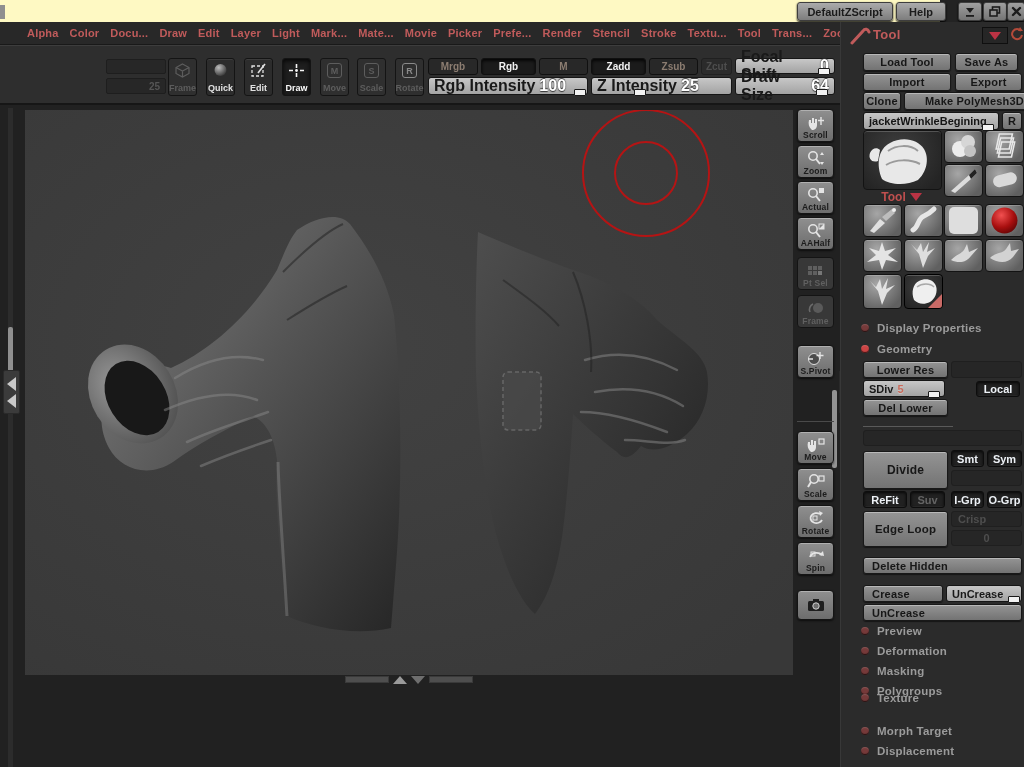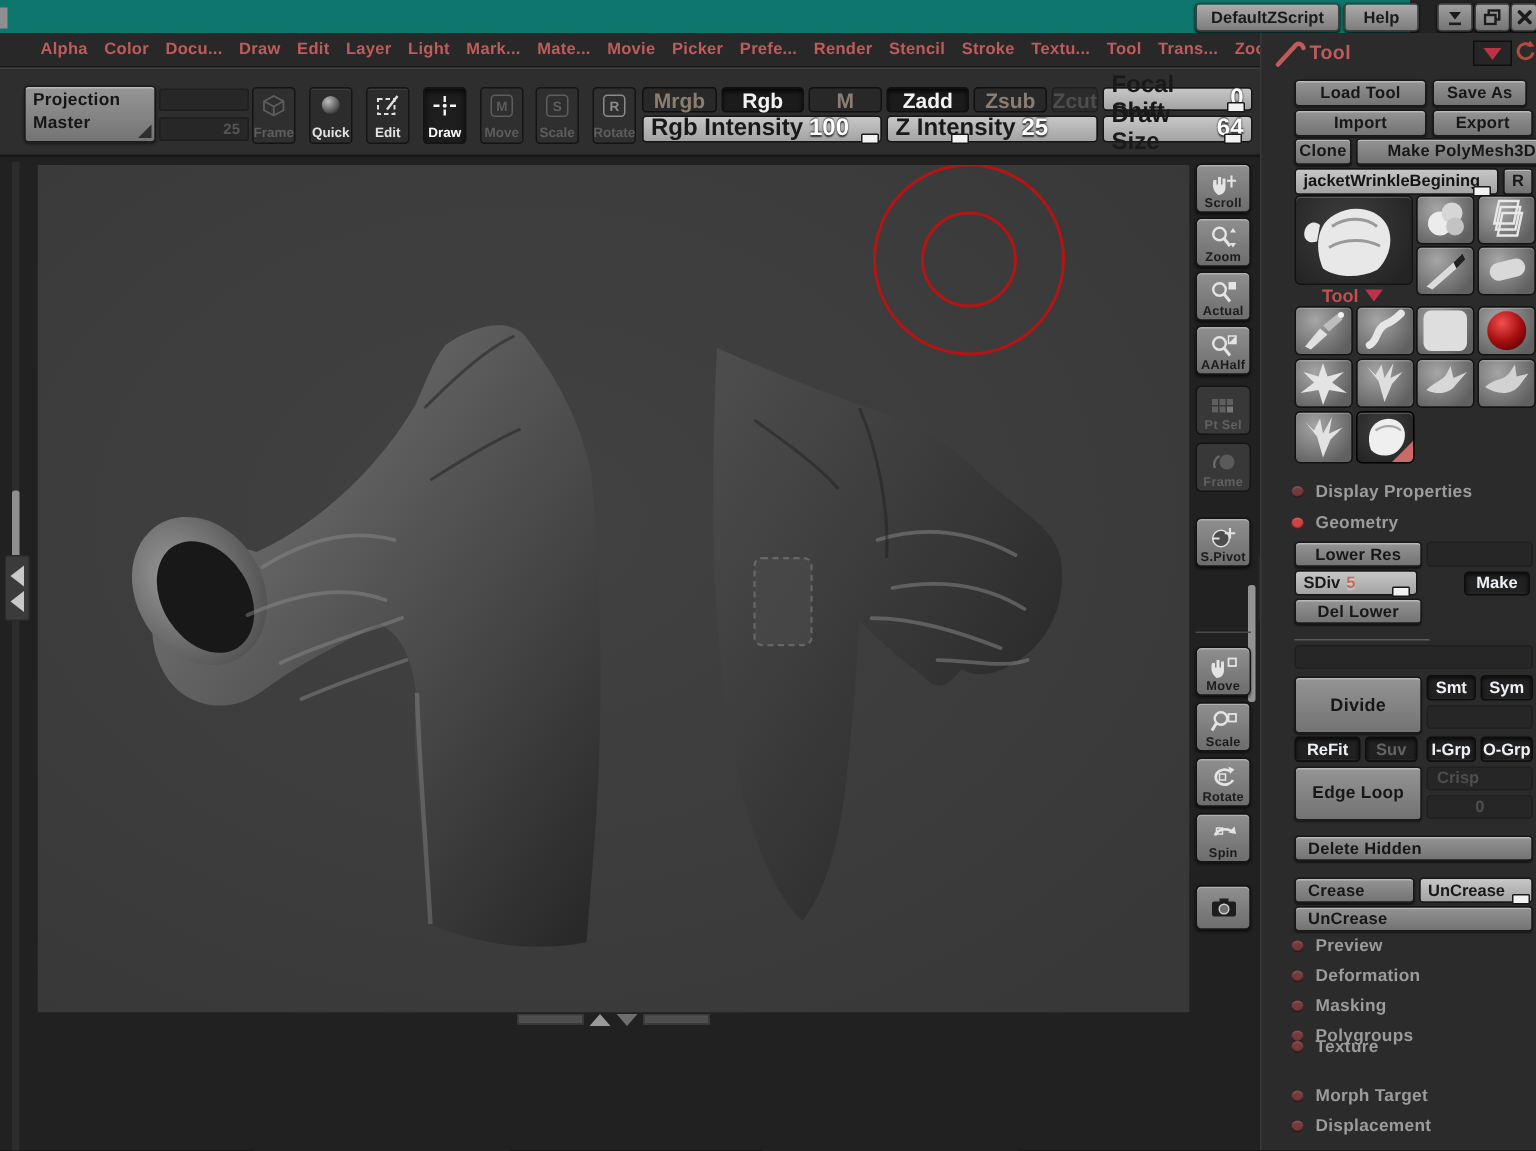--- a/index.html
+++ b/index.html
@@ -1,21 +1,21 @@
 <!DOCTYPE html>
 <html><head>
 <meta charset="utf-8">
 <style>
   html,body{margin:0;padding:0;background:#101010;}
   #app{position:relative;width:1024px;height:767px;background:#232323;overflow:hidden;
        font-family:"Liberation Sans",sans-serif;font-weight:bold;-webkit-font-smoothing:antialiased;}
   .abs{position:absolute;}
 
   
-  #titlebar{position:absolute;left:0;top:0;width:940px;height:22px;background:#0f766e;}
+  #titlebar{position:absolute;left:0;top:0;width:940px;height:22px;background:#fef9c3;}
   .tb-btn{position:absolute;top:2px;height:17px;background:linear-gradient(#ababab,#7d7d7d);
           border:1px solid #3e3e3e;border-radius:3px;color:#1b1b1b;font-size:11px;
           display:flex;align-items:center;justify-content:center;box-shadow:0 1px 2px #000;}
   .tb-ico{position:absolute;top:2px;width:22px;height:17px;background:linear-gradient(#9f9f9f,#757575);
           border:1px solid #3e3e3e;border-radius:3px;display:flex;align-items:center;justify-content:center;
           box-shadow:0 1px 2px #000;}
 
   
   #menubar{position:absolute;left:0;top:22px;width:840px;height:23px;background:#282828;
            display:flex;align-items:center;gap:11px;padding-left:27px;box-sizing:border-box;
@@ -36,21 +36,21 @@
               color:#555;font-size:10px;display:flex;align-items:center;justify-content:flex-end;
               padding-right:5px;box-sizing:border-box;}
   .mode{position:absolute;top:12px;width:29px;height:38px;border-radius:3px;display:flex;flex-direction:column;
         align-items:center;justify-content:space-between;padding:4px 0 2px;box-sizing:border-box;
         font-size:9px;border:1px solid #141414;}
   .mode.normal{background:#2c2c2c;color:#e2e2e2;box-shadow:inset 0 1px 0 rgba(255,255,255,.08);}
   .mode.active{background:#1e1e1e;color:#fafafa;box-shadow:inset 0 2px 4px rgba(0,0,0,.8);}
   .mode.disabled{background:#2f2f2f;color:#5d5d5d;}
   .letterbox{width:13px;height:13px;border:1px solid currentColor;border-radius:3px;font-size:9px;
              display:flex;align-items:center;justify-content:center;}
-  .stog{position:absolute;top:12px;height:17px;border-radius:3px;font-size:14px;display:flex;align-items:center;
+  .stog{position:absolute;top:12px;height:17px;border-radius:3px;font-size:10px;display:flex;align-items:center;
         justify-content:center;border:1px solid #101010;box-sizing:border-box;}
   .stog.on{background:#1b1b1b;color:#f2f2f2;box-shadow:inset 0 2px 3px rgba(0,0,0,.8);}
   .stog.off{background:#282828;color:#8c7d71;}
   .stog.faint{background:#2b2b2b;color:#4e4e4e;border-color:#202020;}
   .zslider{position:absolute;background:linear-gradient(#c7c7c7,#a3a3a3);border:1px solid #161616;border-radius:3px;
            color:#191919;font-size:16px;display:flex;align-items:center;gap:4px;padding:0 5px;box-sizing:border-box;}
   .zslider .val{color:#fff;text-shadow:0 1px 1px #333,0 -1px 1px #333;}
   .notch{position:absolute;bottom:-2px;width:10px;height:5px;background:#f2f2f2;border:1px solid #1a1a1a;
          border-radius:1px;}
 
@@ -152,21 +152,20 @@
     <span class="menu-item">Stroke</span>
     <span class="menu-item">Textu...</span>
     <span class="menu-item">Tool</span>
     <span class="menu-item">Trans...</span>
     <span class="menu-item">Zoom</span>
     <span class="menu-item">Zplugin</span>
     <span class="menu-item">Zscript</span>
   </div>
 
   <div id="shelf">
-    <div id="proj-master" class="graybtn">Projection Master</div>
     <div class="dis-slider" style="left:106px;top:13px;width:60px;height:15px;"></div>
     <div class="dis-slider" style="left:106px;top:32px;width:60px;height:16px;">25</div>
 
     <div class="mode disabled" style="left:168px;">
       <svg width="17" height="15" viewBox="0 0 17 15">
           <path d="M8.5,1 L15,4.5 L15,10.5 L8.5,14 L2,10.5 L2,4.5 Z M2,4.5 L8.5,8 L15,4.5 M8.5,8 L8.5,14" fill="none" stroke="#5d5d5d" stroke-width="1.2"></path>
         </svg>
       <span>Frame</span>
     </div>
     <div class="mode normal" style="left:206px;">
@@ -545,21 +544,21 @@
         <span>Geometry</span>
     </div>
 
     <div class="pbtn" style="left:22px;top:339px;width:85px;height:17px;">Lower Res</div>
     <div class="disbar" style="left:110px;top:339px;width:71px;height:17px;"></div>
     <div class="pslider" style="left:22px;top:358px;width:82px;height:17px;">
       <span>SDiv</span>
         <span class="val">5</span>
       <div class="notch" style="left:80%;"></div>
     </div>
-    <div class="dtog" style="left:135px;top:359px;width:44px;height:16px;">Make</div>
+    <div class="dtog" style="left:135px;top:359px;width:44px;height:16px;">Local</div>
     <div class="pbtn" style="left:22px;top:377px;width:85px;height:17px;">Del Lower</div>
     <div class="hline" style="left:22px;top:404px;width:90px;"></div>
     <div class="disbar" style="left:22px;top:408px;width:159px;height:16px;"></div>
 
     <div class="pbtn" style="left:22px;top:429px;width:85px;height:38px;font-size:12px;">Divide</div>
     <div class="dtog" style="left:110px;top:428px;width:33px;height:17px;">Smt</div>
     <div class="dtog" style="left:146px;top:428px;width:35px;height:17px;">Sym</div>
     <div class="disbar" style="left:110px;top:448px;width:71px;height:16px;"></div>
 
     <div class="dtog" style="left:22px;top:469px;width:44px;height:17px;">ReFit</div>

